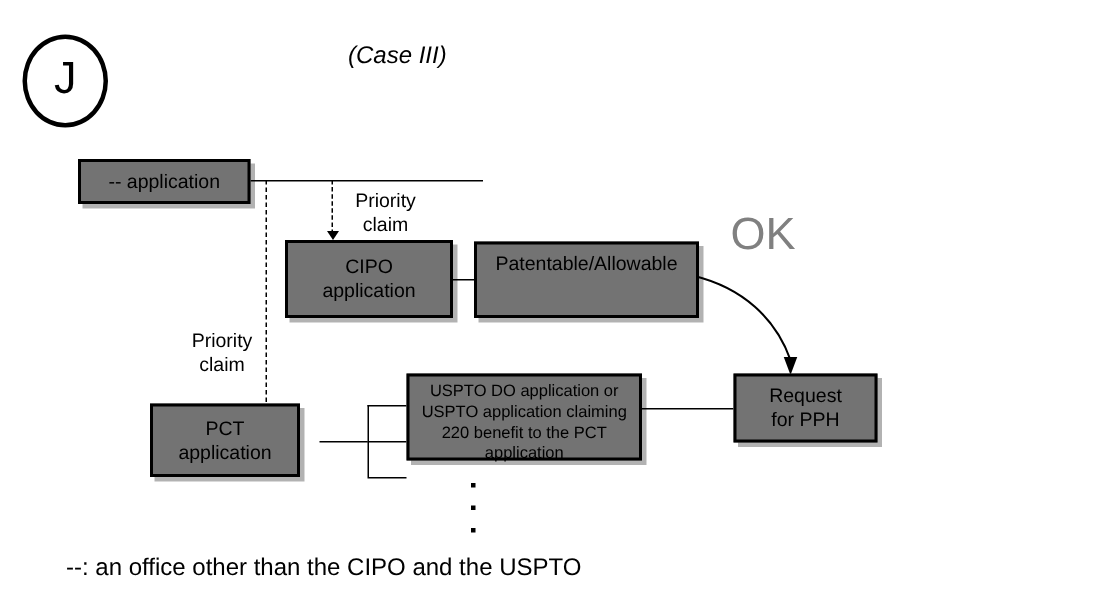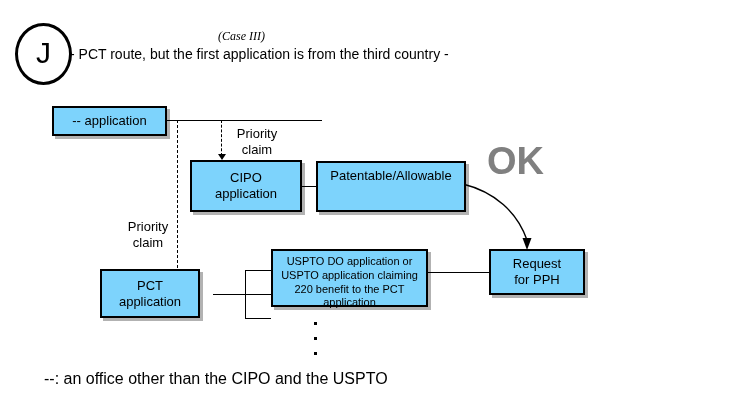--- a/index.html
+++ b/index.html
@@ -33,39 +33,38 @@
   }
   #logo-letter {
     font-size: 30px;
     line-height: 1;
     font-weight: 400;
     padding-bottom: 3px;
   }
 
   #case-label {
     position: absolute;
-    left: 218px;
+    left: 232px;
     top: 29px;
-    font-size: 12px;
+    font-size: 16px;
     font-style: italic;
-    font-family: Liberation Serif, serif;
   }
   #case-subtitle {
     position: absolute;
     left: 70px;
     top: 46px;
     font-size: 14px;
     white-space: nowrap;
   }
 
   
   .node {
     position: absolute;
     box-sizing: border-box;
-    background: #7dd3fc;
+    background: #737373;
     border: 2px solid #000000;
     box-shadow: 3px 3px 0 rgba(0,0,0,0.30);
     display: flex;
     justify-content: center;
     font-size: 13px;
     line-height: 1.22;
     text-align: center;
     z-index: 3;
   }
   .node .label { padding: 0 4px; }
@@ -142,22 +141,22 @@
     z-index: 2;
   }
   #label-priority-claim-1 { left: 226px; top: 126px; width: 62px; }
   #label-priority-claim-2 { left: 117px; top: 219px; width: 62px; }
 
   
   #ok-text {
     position: absolute;
     left: 487px;
     top: 140px;
-    font-size: 38px;
-    font-weight: bold;
+    font-size: 30px;
+    font-weight: normal;
     color: #808080;
     z-index: 2;
   }
 
   
   #curve-arrow {
     position: absolute;
     left: 455px;
     top: 178px;
     width: 110px;
@@ -190,21 +189,20 @@
 </style>
 </head>
 <body>
 
 <div id="canvas">
 
   <div id="logo-circle">
     <span id="logo-letter">J</span>
   </div>
   <div id="case-label">(Case III)</div>
-  <div id="case-subtitle">- PCT route, but the first application is from the third country -</div>
 
   <div class="solid-line" id="rail-top"></div>
 
   <div class="dashed-v" id="dash-to-cipo"></div>
   <div class="dash-arrow" id="dash-arrow-cipo"></div>
 
   <div class="dashed-v" id="dash-to-pct"></div>
   <div class="dash-arrow" id="dash-arrow-pct"></div>
 
   <div class="solid-line" id="link-cipo-patentable"></div>

